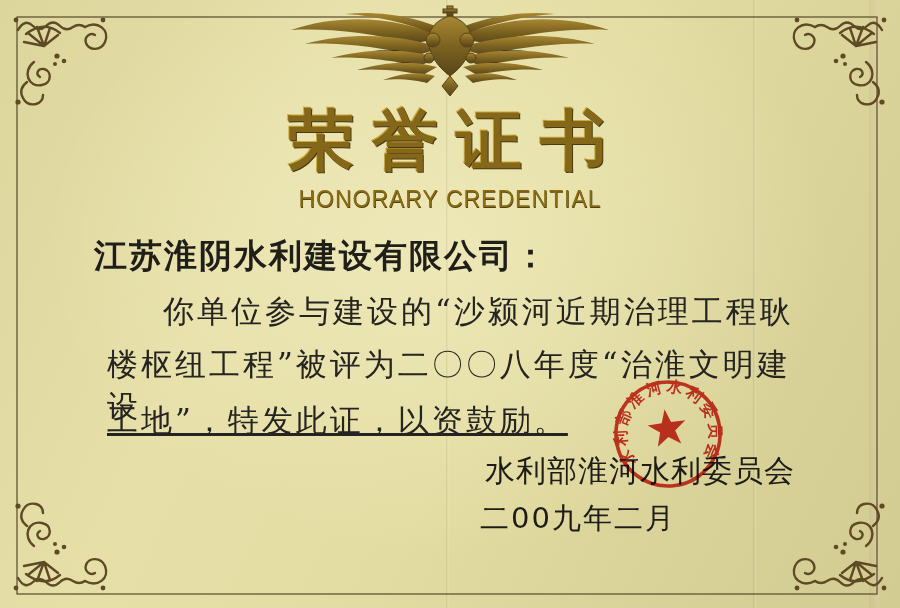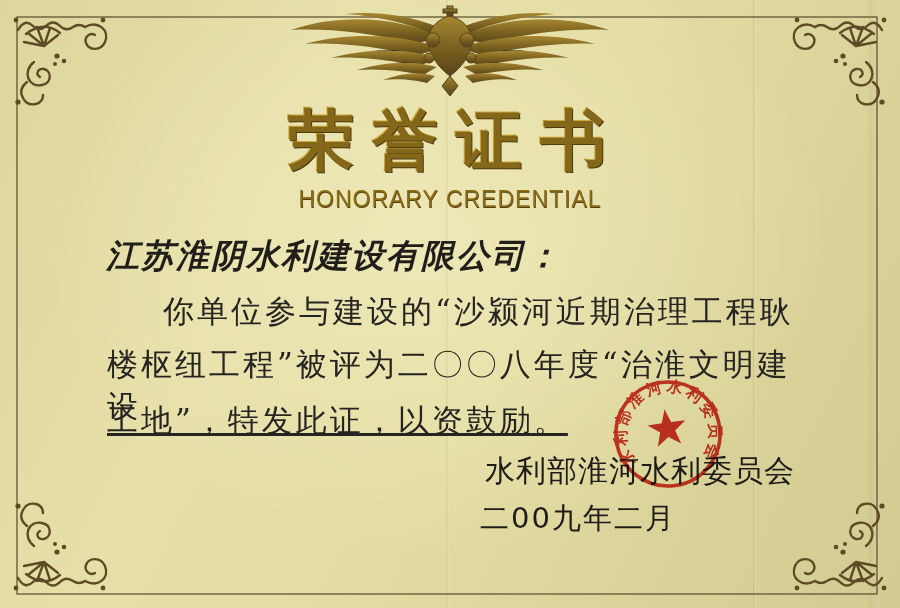--- a/index.html
+++ b/index.html
@@ -32,25 +32,24 @@
   }
   .title-en{
     position:absolute;left:0;right:0;top:186px;
     text-align:center;
     font-size:23px;font-weight:normal;letter-spacing:1px;
     color:#8a6b16;
     text-shadow:.5px .5px 0 #54400e;
     font-family:"Liberation Sans", sans-serif;
   }
   .recipient{
-    position:absolute;left:106px;top:234px;
+    position:absolute;left:94px;top:234px;
     font-size:33px;font-weight:bold;color:#201e19;
     letter-spacing:2px;
     font-family:"DejaVu Sans", sans-serif;
-    font-style:italic;
   }
   .bodyline{
     position:absolute;left:107px;width:700px;
     font-size:31px;color:#262420;letter-spacing:3px;
     font-family:"DejaVu Serif", serif;
   }
   .bl1{top:291px;left:163px;}
   .bl2{top:344px;}
   .bl3{top:400px;text-decoration:underline;}
   .issuer{

